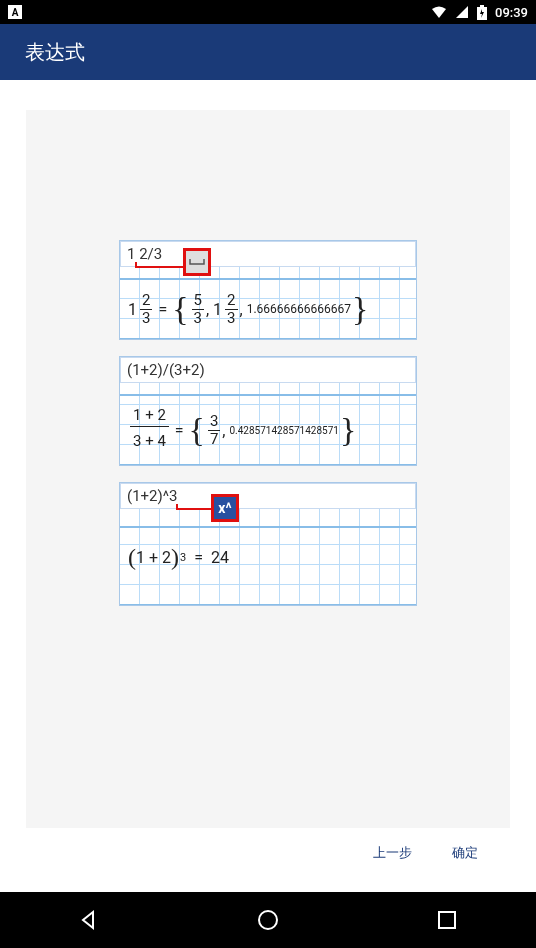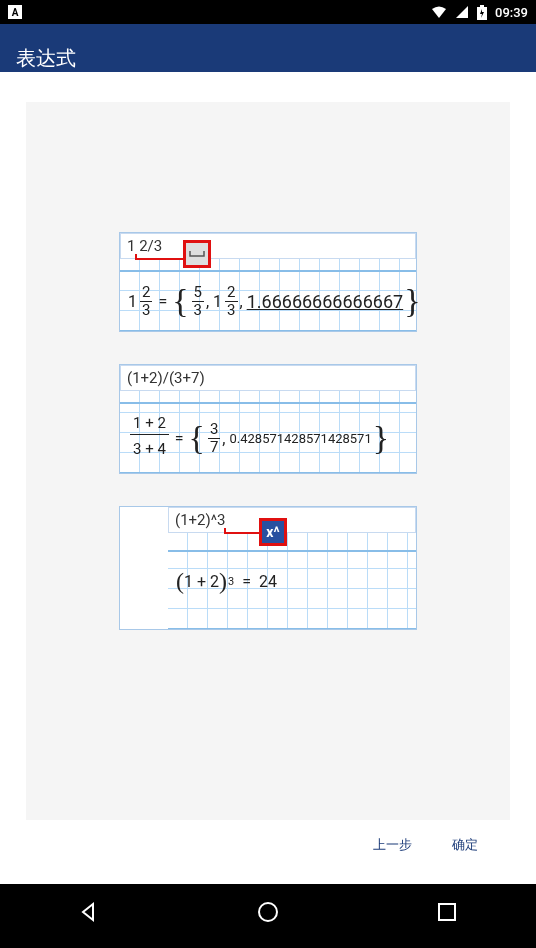--- a/index.html
+++ b/index.html
@@ -1,24 +1,24 @@
 <!DOCTYPE html>
 <html><head>
 <meta charset="utf-8">
 <style>
 * { margin: 0; padding: 0; box-sizing: border-box; }
 body { width: 536px; height: 948px; font-family: Roboto, Arial, sans-serif; background: #000; overflow: hidden; }
 .status-bar { height: 24px; background: #000; color: #fff; display: flex; align-items: center; justify-content: space-between; padding: 0 8px; font-size: 13px; }
 .status-left { display: flex; align-items: center; gap: 4px; }
 .status-right { display: flex; align-items: center; gap: 8px; }
 .status-icon-box { width: 14px; height: 14px; background: #fff; display: flex; align-items: center; justify-content: center; font-size: 10px; color: #000; font-weight: bold; }
-.app-bar { height: 48px; background: #1a3a78; color: #fff; display: flex; align-items: flex-end; padding: 0 16px; font-size: 20px; }
+.app-bar { height: 56px; background: #1a3a78; color: #fff; display: flex; align-items: center; padding: 0 25px; font-size: 20px; }
 .content-area { background: #fff; height: 812px; padding: 30px 26px 20px; display: flex; flex-direction: column; }
 .inner-panel { background: #f5f5f5; flex: 1; padding: 130px 2px 20px; display: flex; flex-direction: column; align-items: center; }
-.example-block { width: 298px; margin-bottom: 32px; background: #fff; border: 1px solid #a8c8e8; position: relative; }
+.example-block { width: 298px; margin-bottom: 16px; background: #fff; border: 1px solid #a8c8e8; position: relative; }
 .input-line { border: 1px solid #c8daf0; background: #fff; padding: 3px 6px; font-size: 15px; color: #333; text-align: left; position: relative; }
 .grid-area { position: relative; height: 60px; background: 
   repeating-linear-gradient(0deg, transparent, transparent 19px, #badcf8 19px, #badcf8 20px),
   repeating-linear-gradient(90deg, transparent, transparent 19px, #badcf8 19px, #badcf8 20px),
   #fff;
   border-top: 1px solid #88bde8; border-bottom: 1px solid #88bde8; }
 .grid-area-tall { height: 78px; }
 .grid-area-med { height: 70px; }
 .result-display { position: absolute; top: 50%; transform: translateY(-50%); left: 8px; display: flex; align-items: center; font-size: 16px; color: #222; }
 .frac { display: inline-flex; flex-direction: column; align-items: center; margin: 0 2px; font-size: 15px; line-height: 1.1; }
@@ -97,51 +97,51 @@
             </span>
           <span>,&nbsp;</span>
           <span class="mixed">
               <span class="whole">1</span>
               <span class="frac">
                 <span class="num">2</span>
                 <span class="den">3</span>
               </span>
             </span>
           <span>,&nbsp;</span>
-          <span style="font-size:18px;text-decoration:underline;">1.66666666666667</span>
+          <span style="font-size:12px;">1.66666666666667</span>
           <span class="brace-right">}</span>
         </div>
       </div>
     </div>
 
     <div class="example-block">
       <div class="input-line">
-        <span>(1+2)/(3+7)</span>
+        <span>(1+2)/(3+2)</span>
       </div>
       <div style="height:12px; background:repeating-linear-gradient(90deg, transparent, transparent 19px, #badcf8 19px, #badcf8 20px), #fff; border-bottom:1px solid #88bde8;"></div>
       <div class="grid-area grid-area-med">
         <div class="result-display">
           <span class="frac" style="font-size:15px;">
               <span class="num" style="padding:2px 3px;">1 + 2</span>
               <span class="den" style="padding:6px 3px;">3 + 4</span>
             </span>
           <span class="eq">=</span>
           <span class="brace-left">{</span>
           <span class="frac">
               <span class="num">3</span>
               <span class="den">7</span>
             </span>
           <span>,&nbsp;</span>
-          <span style="font-size:13px;">0.428571428571428571</span>
+          <span style="font-size:10px;">0.428571428571428571</span>
           <span class="brace-right">}</span>
         </div>
       </div>
     </div>
 
-    <div class="example-block" style="position:relative;padding-left:48px;">
+    <div class="example-block" style="position:relative;">
       <div class="input-line">
         <span>(1+2)^3</span>
         <div class="callout-line" style="left:55px; top:24px; width:40px;"></div>
         <div class="callout-line" style="left:55px; top:20px; width:2px; height:5px;"></div>
         <div class="icon-callout blue" style="left:90px; top:10px; width:28px; height:28px; font-size:14px;">
           <span>x^</span>
         </div>
       </div>
       <div style="height:18px; background:repeating-linear-gradient(90deg, transparent, transparent 19px, #badcf8 19px, #badcf8 20px), #fff; border-bottom:1px solid #88bde8;"></div>
       <div class="grid-area grid-area-tall">

